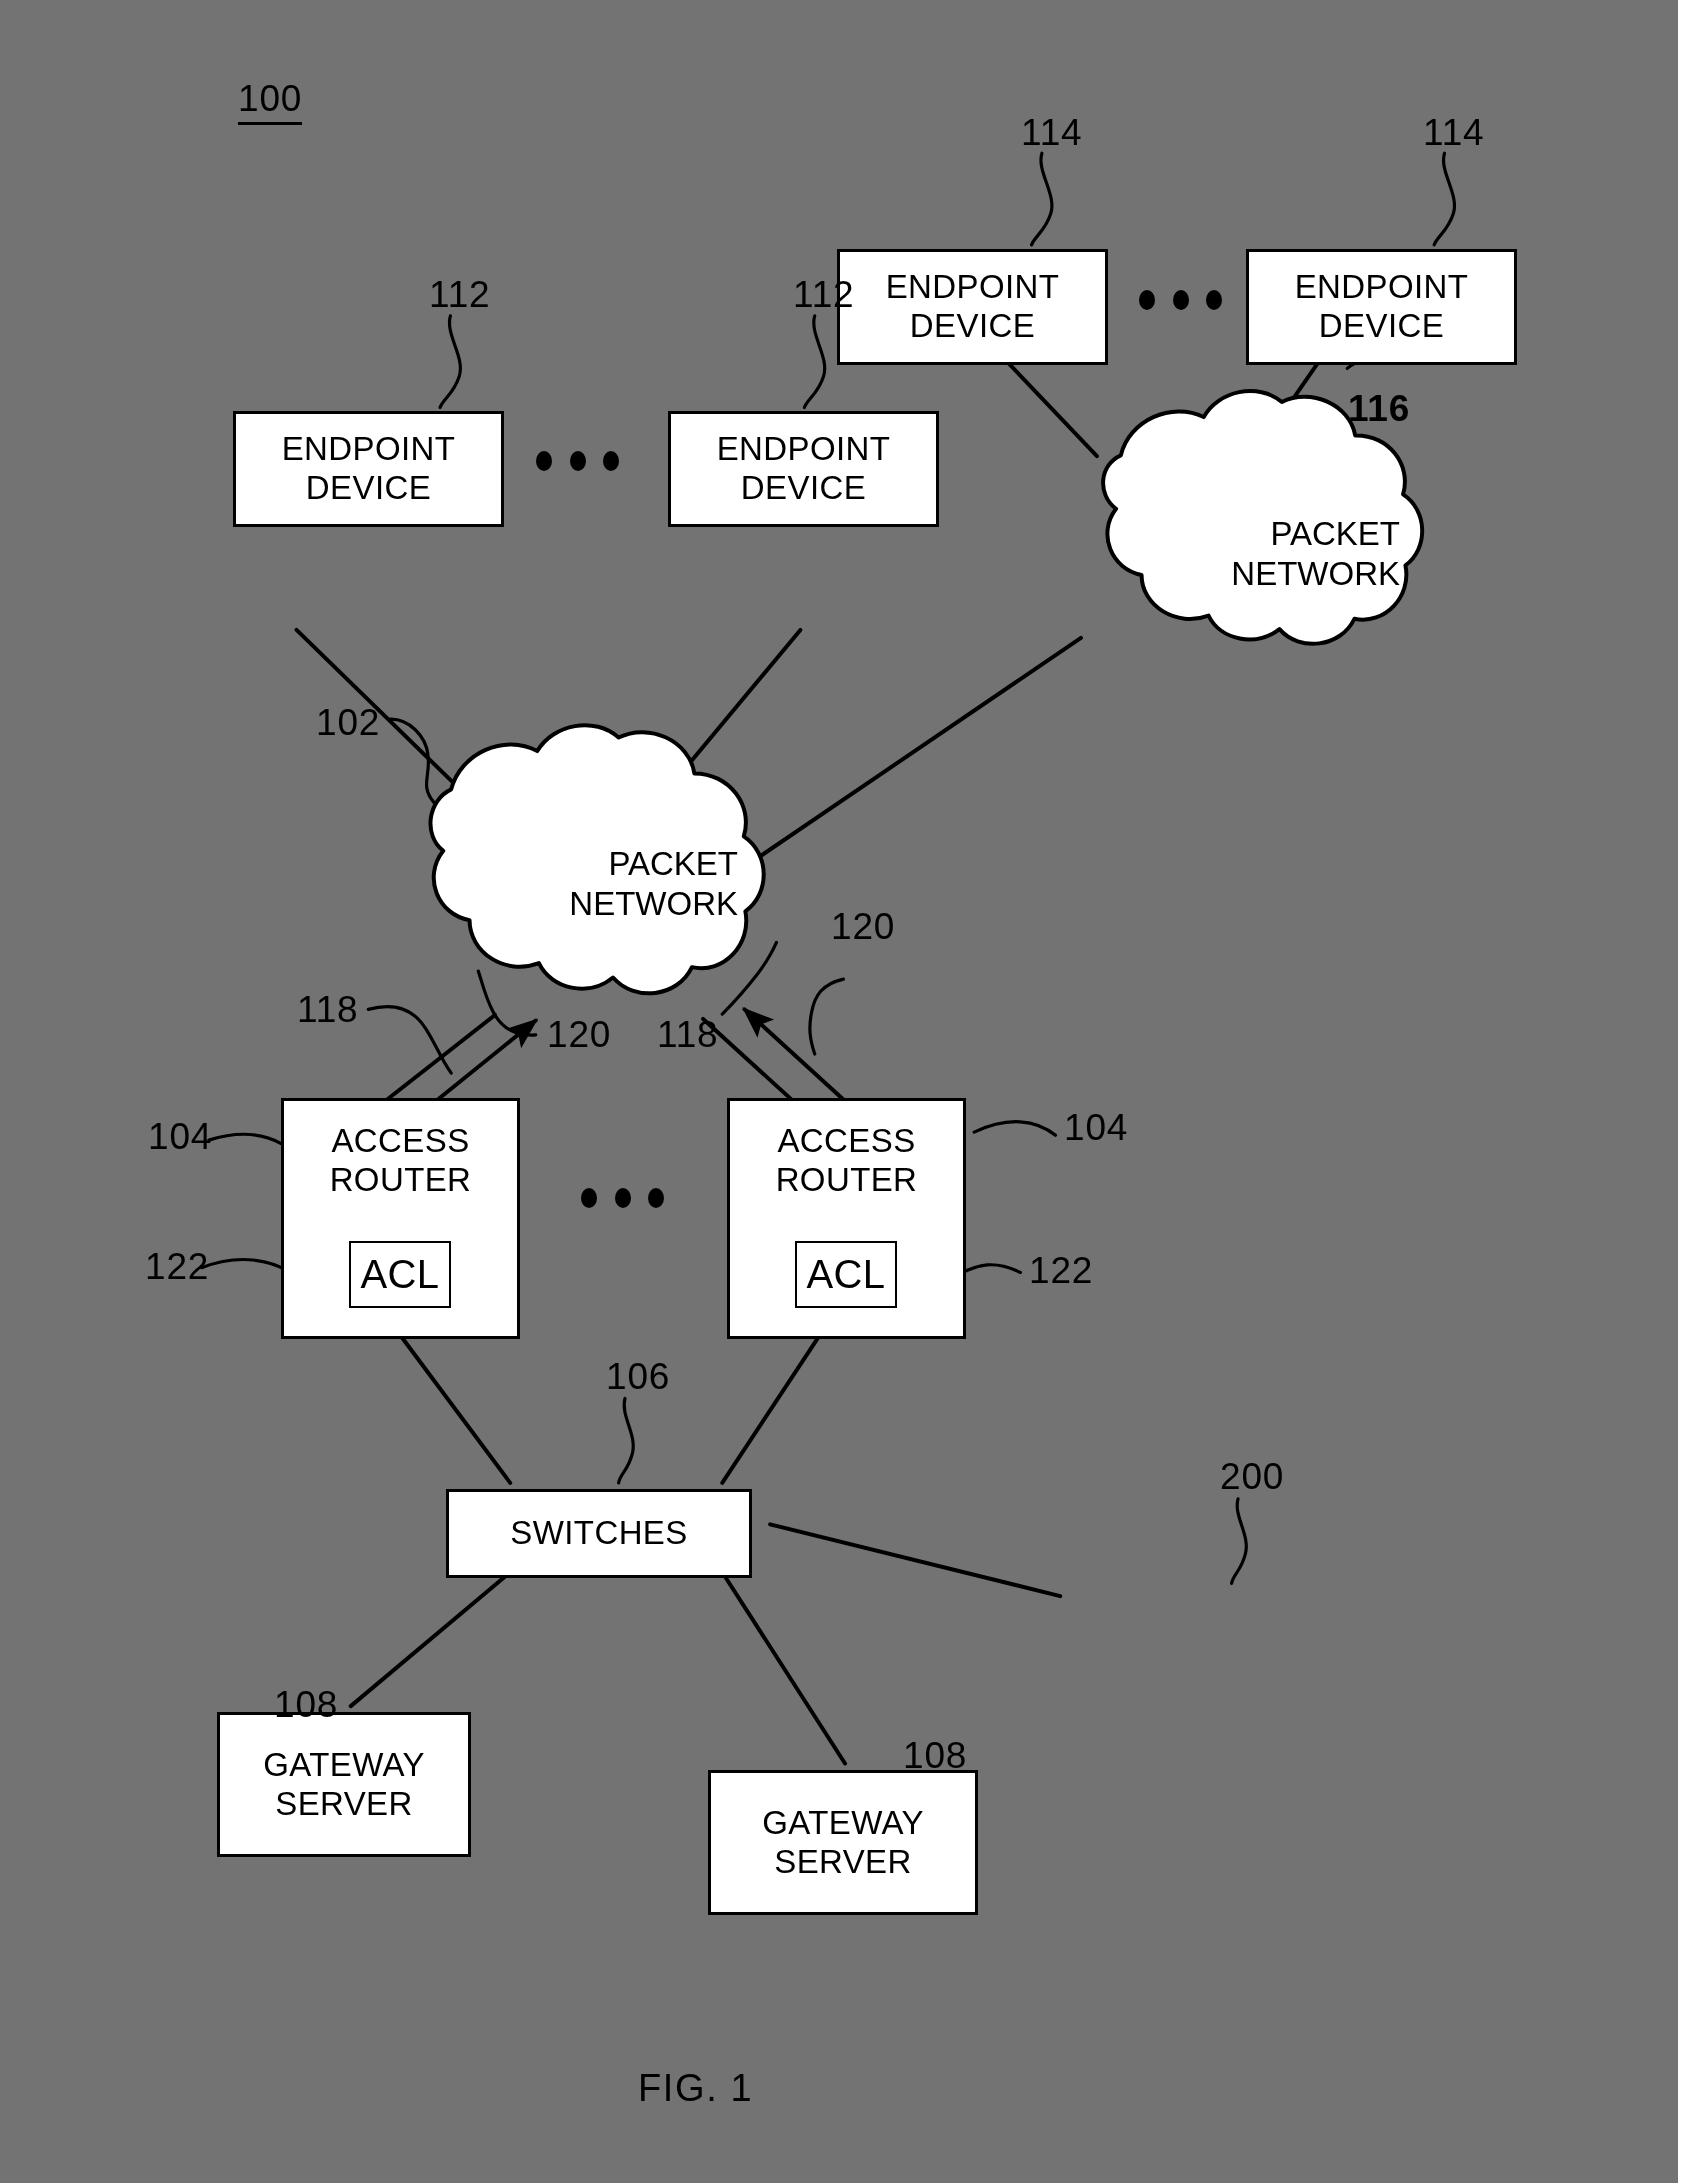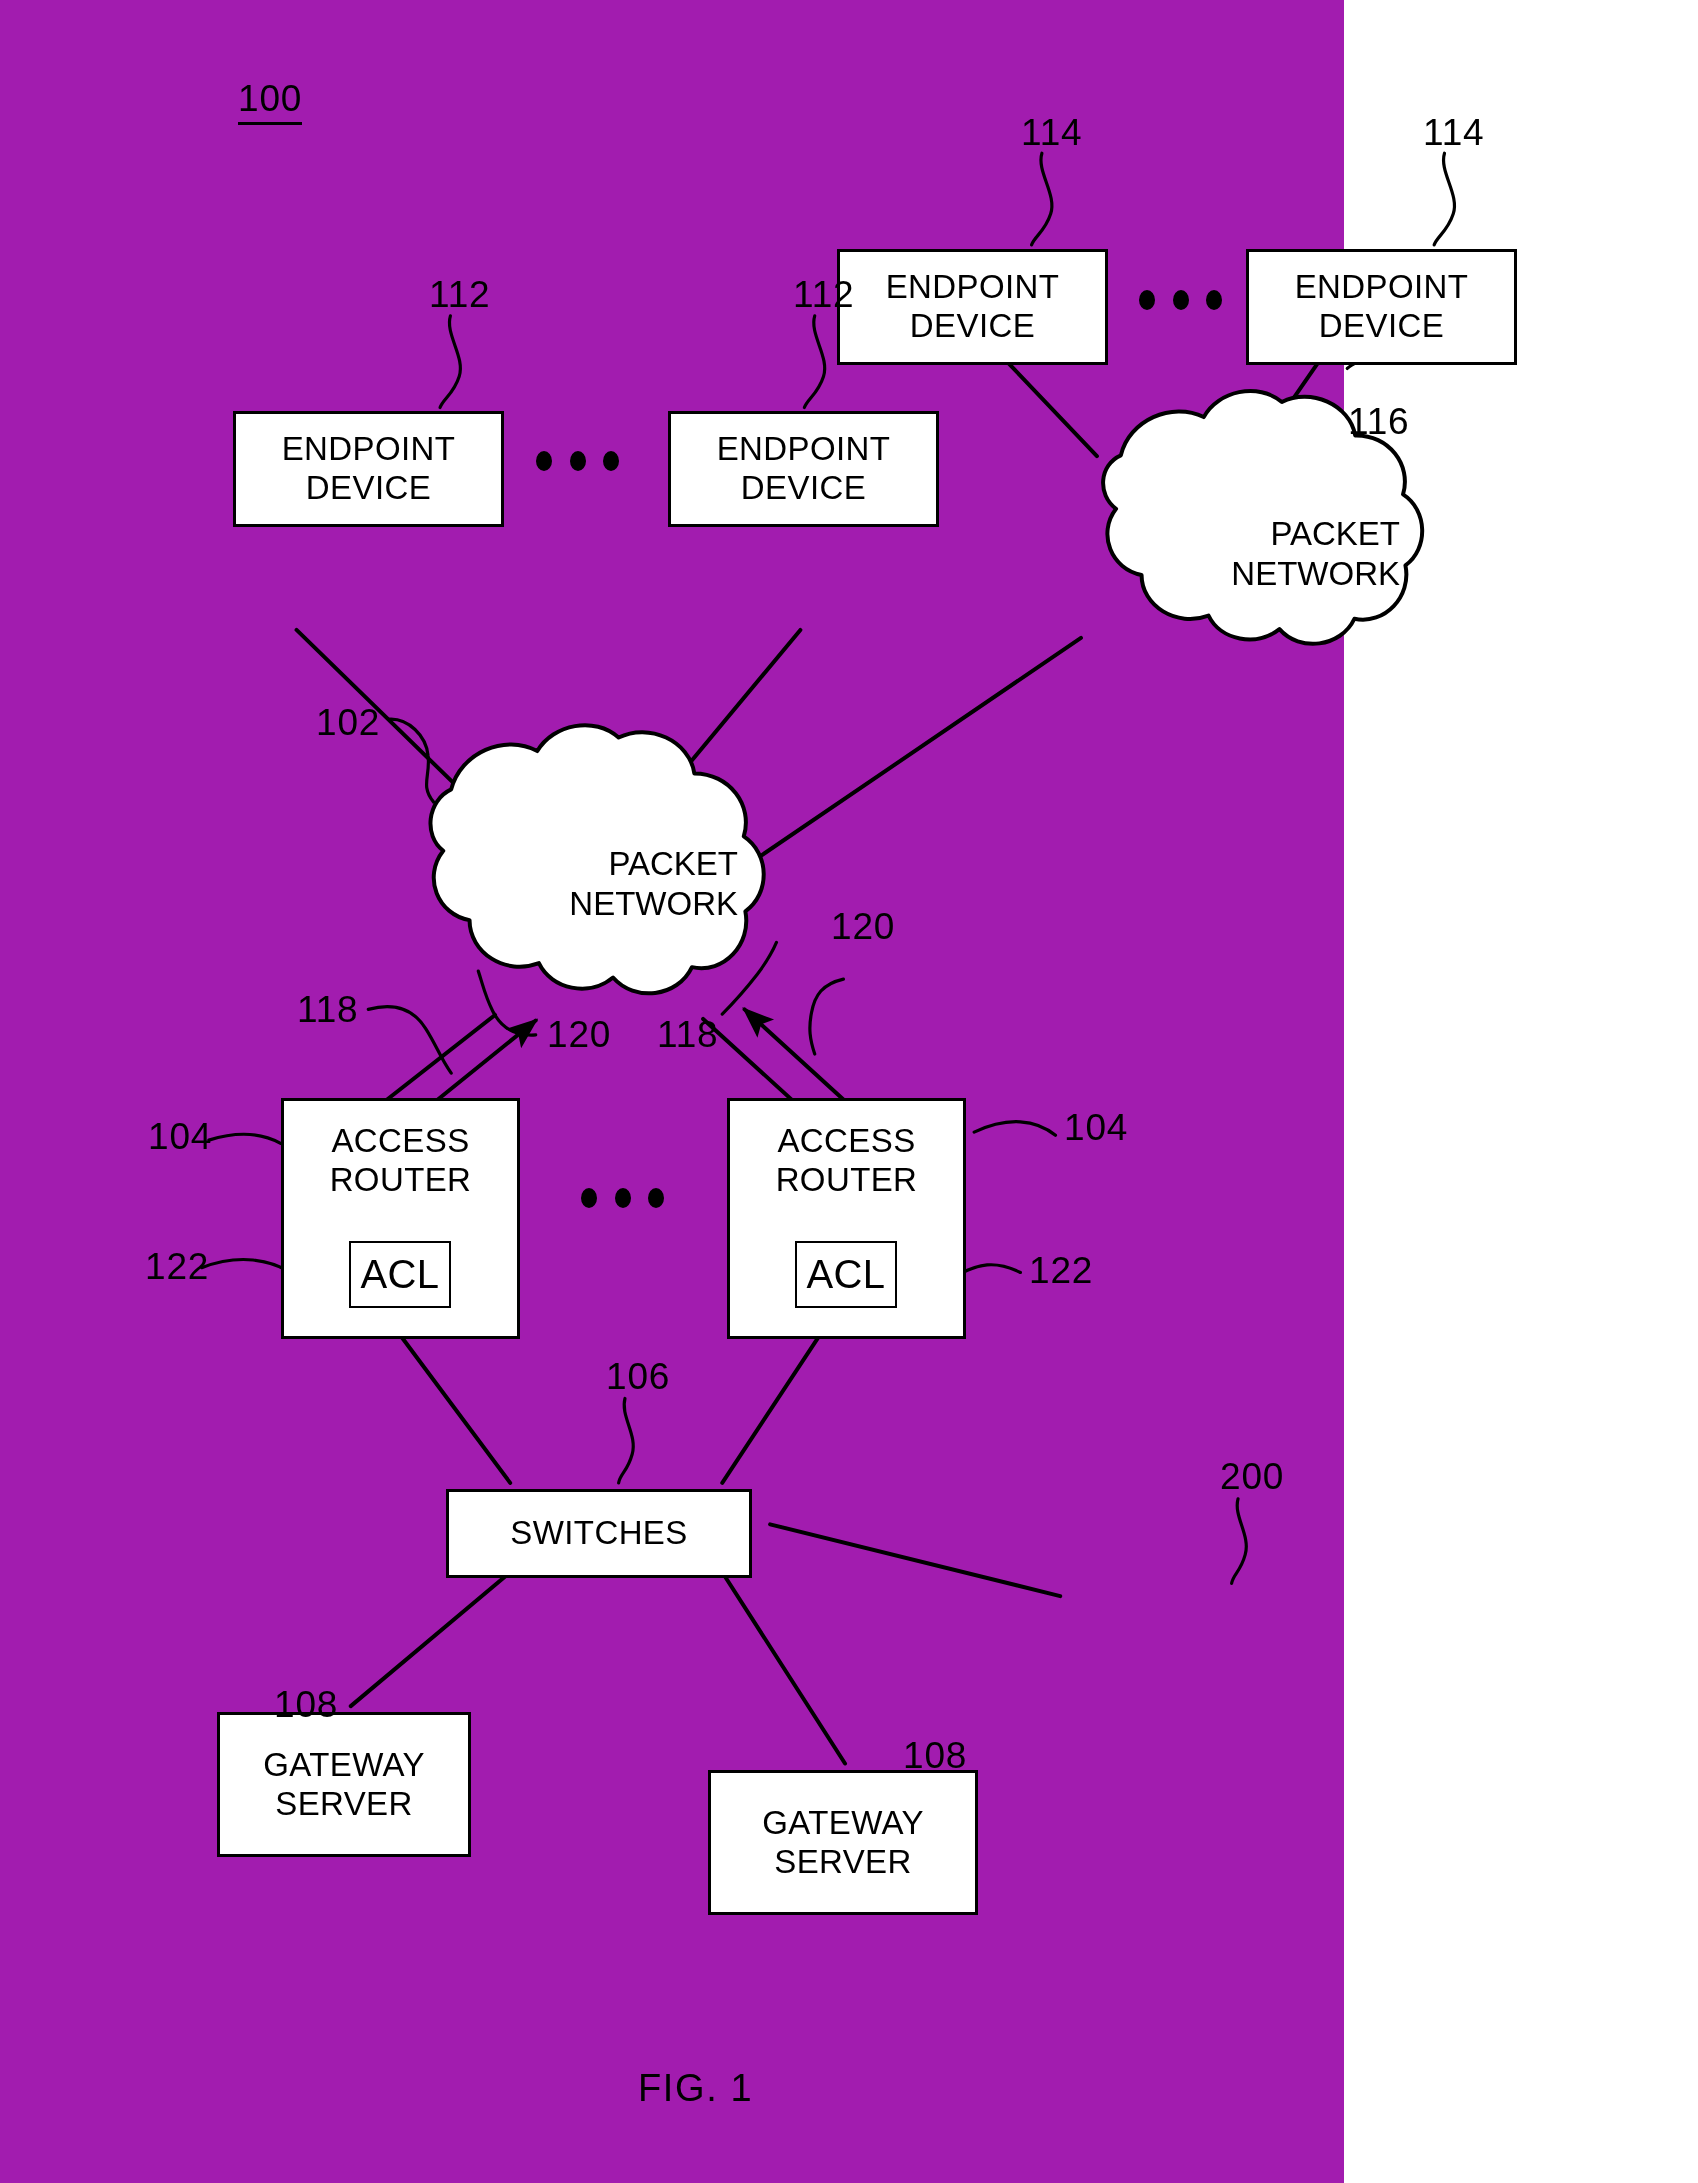--- a/index.html
+++ b/index.html
@@ -9,23 +9,23 @@
   }
   body {
     width: 1698px;
     height: 2183px;
     font-family: "Liberation Sans", sans-serif;
     color: #000000;
     overflow: hidden;
   }
   #figure-root {
     position: relative;
-    width: 1344px;
+    width: 1678px;
     height: 2183px;
-    background: #a21caf;
+    background: #737373;
   }
   svg.layer {
     position: absolute;
     left: 0;
     top: 0;
     width: 1698px;
     height: 2183px;
     pointer-events: none;
   }
   .node-box {
@@ -218,21 +218,21 @@
   <div class="node-box" style="left:1246px; top:243px; width:271px; height:116px;">
     <span class="node-line">ENDPOINT</span>
     <span class="node-line">DEVICE</span>
   </div>
   <div class="ref-num" style="left:1423px; top:112px;">114</div>
 
   <div class="cloud-label" style="left:1121px; top:514px; width:279px;">
     <span class="node-line">PACKET</span>
     <span class="node-line">NETWORK</span>
   </div>
-  <div class="ref-num" style="left:1348px; top:401px;">116</div>
+  <div class="ref-num" style="left:1348px; top:388px;font-weight:bold;">116</div>
 
   <div class="node-box" style="left:233px; top:405px; width:271px; height:116px;">
     <span class="node-line">ENDPOINT</span>
     <span class="node-line">DEVICE</span>
   </div>
   <div class="ref-num" style="left:429px; top:274px;">112</div>
 
   <div class="ellipsis" style="left:536px; top:451px;">
     <i></i>
       <i></i>

